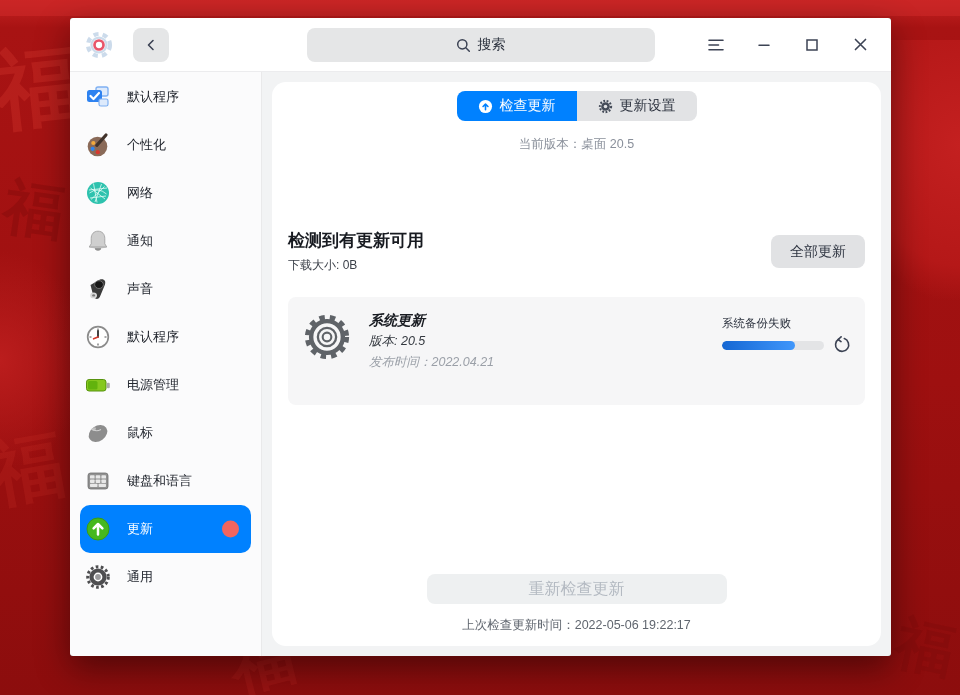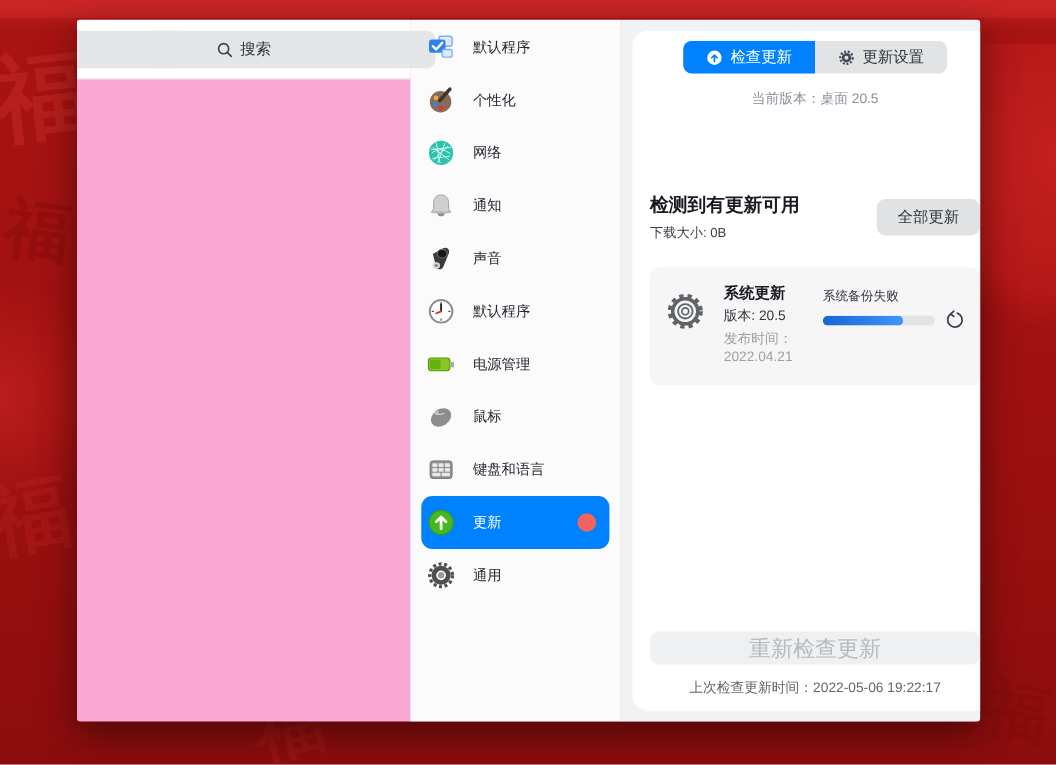--- a/index.html
+++ b/index.html
@@ -17,22 +17,22 @@
   .wp-strip { position:absolute; left:0; top:0; width:100%; height:16px; background:#cf2a2a; opacity:.55; }
   .wp-glyph { position:absolute; color:rgba(220,60,50,.30); font-weight:bold; user-select:none; }
   .wg1 { left:-6px; top:30px;  font-size:86px; transform:rotate(-6deg); }
   .wg2 { left:4px;  top:170px; font-size:60px; color:rgba(120,10,10,.35); transform:rotate(8deg); }
   .wg3 { left:-10px;top:420px; font-size:74px; color:rgba(205,50,40,.22); transform:rotate(-10deg); }
   .wg4 { right:6px; bottom:8px; font-size:58px; color:rgba(120,10,10,.30); transform:rotate(12deg); }
   .wg5 { left:230px; bottom:-10px; font-size:64px; color:rgba(200,45,38,.20); transform:rotate(-14deg); }
 
   
   .window { position:absolute; left:70px; top:18px; width:821px; height:638px;
-    background:#f9a8d4; border-radius:3px; overflow:hidden;
-    box-shadow:0 12px 34px rgba(0,0,0,.45); display:flex; flex-direction:row; }
+    background:#404040; border-radius:3px; overflow:hidden;
+    box-shadow:0 12px 34px rgba(0,0,0,.45); display:flex; flex-direction:column; }
 
   
   .titlebar { height:54px; background:#ffffff; border-bottom:1px solid #ececee;
     display:flex; align-items:center; position:relative; flex:0 0 auto; }
   .app-icon { margin-left:14px; width:30px; height:30px; }
   .back-btn { margin-left:19px; width:36px; height:34px; background:#e5e6e7; border:none;
     border-radius:8px; display:flex; align-items:center; justify-content:center; cursor:pointer; }
   .search-box { position:absolute; left:50%; top:10px; transform:translateX(-50%);
     width:348px; height:34px; background:#e5e6e7; border-radius:8px;
     display:flex; align-items:center; justify-content:center; gap:7px; cursor:text; }
@@ -68,35 +68,35 @@
   .cur-version { margin-top:15px; font-size:12.5px; color:#8a909b; }
 
   .section-row { margin-top:76px; width:100%; display:flex; align-items:center; justify-content:space-between; }
   .sec-title { font-size:17px; font-weight:bold; color:#171a20; }
   .sec-sub { margin-top:5px; font-size:12px; color:#3a3f48; }
   .btn-gray { background:#e1e2e4; color:#2e3440; border:none; border-radius:8px;
     height:33px; padding:0 19px; font-size:14px; cursor:pointer; }
 
   .card { margin-top:23px; width:100%; height:108px; background:#f6f6f7; border-radius:8px;
     display:flex; padding:15px 14px; }
-  .card-texts { margin-left:17px; }
+  .card-texts { margin-left:17px;font-style:italic; }
   .card-title { font-size:14px; font-weight:bold; color:#171a20; }
   .card-version { margin-top:3px; font-size:12.5px; color:#33383f; }
   .card-desc { margin-top:9px; font-size:13px; color:#33383f; }
   .card-date { margin-top:4px; font-size:12.5px; color:#9ba0a8; }
   .backup { margin-left:auto; margin-top:4px; display:flex; flex-direction:column; align-items:flex-start; }
   .backup-status { font-size:11.5px; color:#2e3440; width:102px; }
   .backup-row { margin-top:5px; display:flex; align-items:center; gap:9px; }
   .progress-track { width:102px; height:9px; background:#e3e4e6; border-radius:5px; overflow:hidden; }
   .progress-fill { height:100%; background:linear-gradient(90deg,#1567d3,#3f96fb); border-radius:5px; }
   .refresh-btn { background:none; border:none; padding:0; cursor:pointer; display:flex; }
 
   .flex-spacer { flex:1; }
   .recheck-btn { width:300px; height:30px; background:#eef0f1; color:#b4bac2; border:none;
-    border-radius:8px; font-size:20px; flex:0 0 auto; }
+    border-radius:8px; font-size:16px; flex:0 0 auto; }
   .last-check { margin-top:13px; margin-bottom:12px; font-size:12.5px; color:#60666f; }
 </style>
 </head>
 <body>
 
 <div class="wp-strip"></div>
 <div class="wp-blob1"></div>
 <div class="wp-blob2"></div>
 <div class="wp-glyph wg1">福</div>
 <div class="wp-glyph wg2">福</div>

